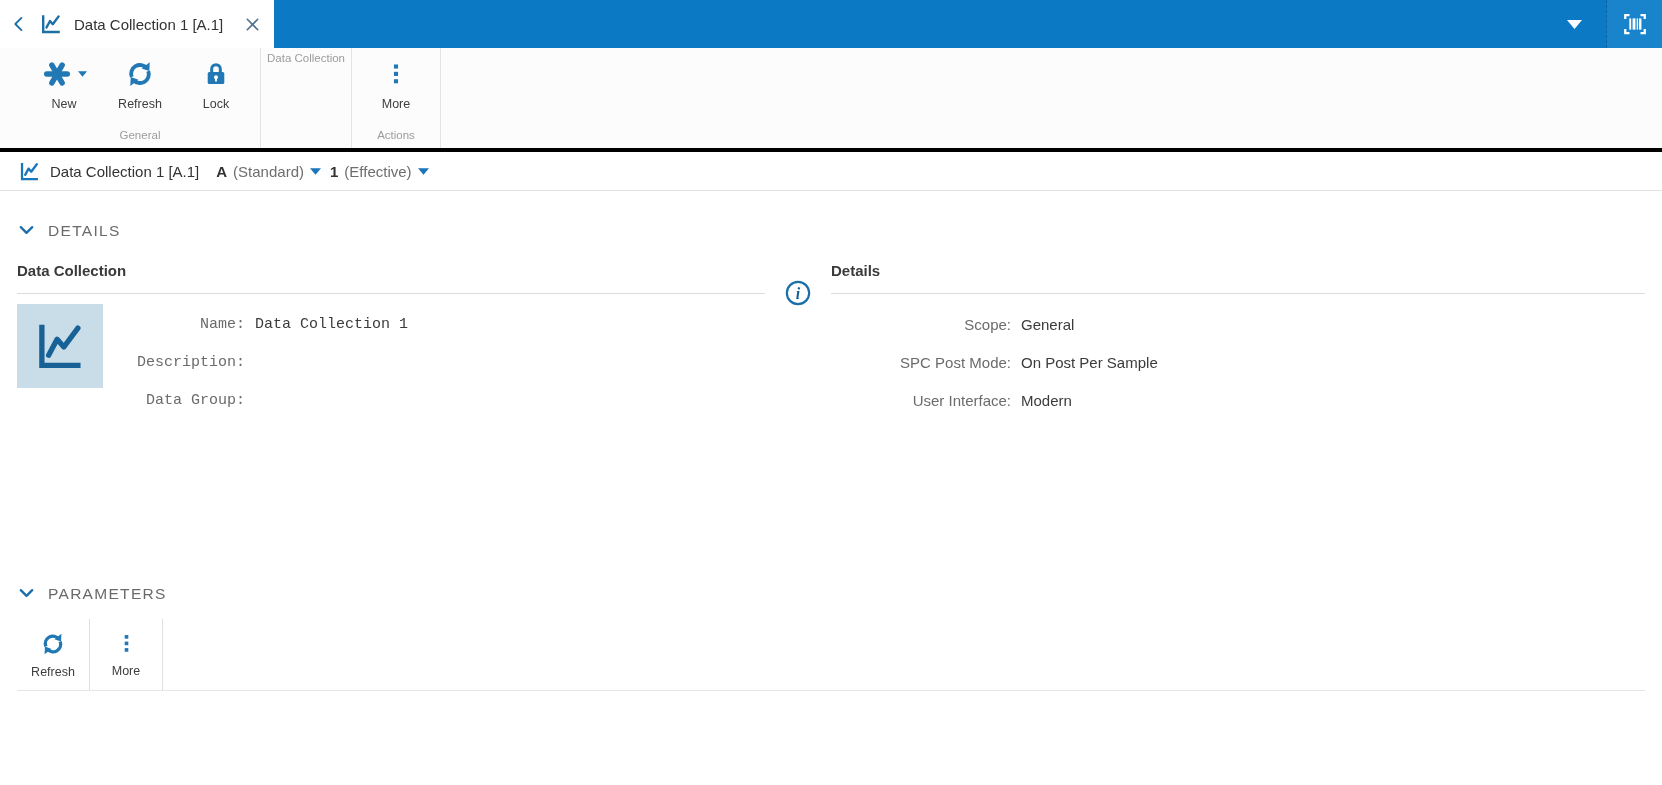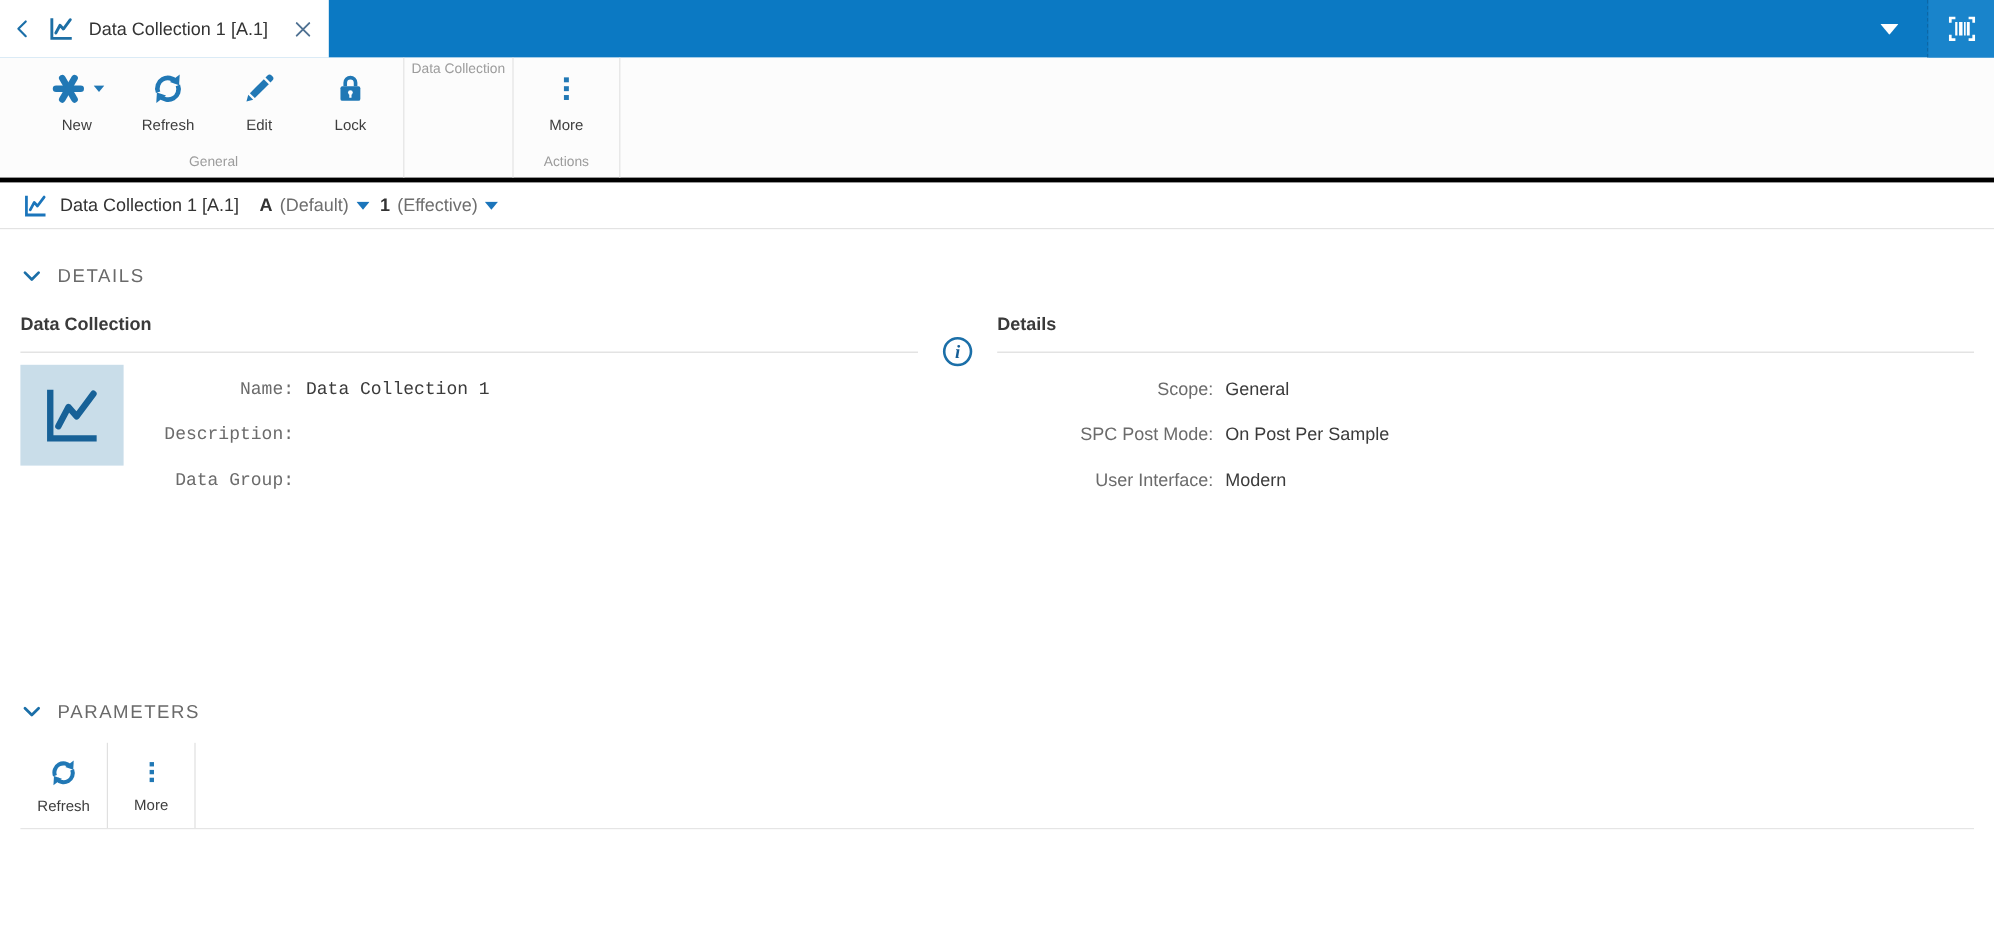--- a/index.html
+++ b/index.html
@@ -169,30 +169,20 @@
               <path d="M5.4 14.3 A7 7 0 0 1 17.4 7.4" fill="none" stroke="#2178b5" stroke-width="3.1"></path>
               <polygon points="19.8,2.5 19.4,9.6 13.3,7.5" fill="#2178b5"></polygon>
               <path d="M18.6 9.7 A7 7 0 0 1 6.6 16.6" fill="none" stroke="#2178b5" stroke-width="3.1"></path>
               <polygon points="4.2,21.5 4.6,14.4 10.7,16.5" fill="#2178b5"></polygon>
             </svg>
         </span>
         <span class="tb-label">Refresh</span>
       </button>
       <button class="tb-btn">
         <span class="tb-icon">
-          <svg width="30" height="30" viewBox="0 0 24 24" fill="#2178b5">
-              <path d="M3.5 20.5 L4.7 16 L8 19.3 Z"></path>
-              <path d="M5.8 14.9 L15.1 5.6 L18.4 8.9 L9.1 18.2 Z"></path>
-              <path d="M16.2 4.5 L17.5 3.2 A1.95 1.95 0 0 1 20.3 3.2 L20.8 3.7 A1.95 1.95 0 0 1 20.8 6.5 L19.5 7.8 Z"></path>
-            </svg>
-        </span>
-        <span class="tb-label">Edit</span>
-      </button>
-      <button class="tb-btn">
-        <span class="tb-icon">
           <svg width="28" height="28" viewBox="0 0 24 24">
               <path d="M8.3 10.2 V7.7 A3.7 3.7 0 0 1 15.7 7.7 V10.2" fill="none" stroke="#2178b5" stroke-width="2.6"></path>
               <rect x="4.9" y="10.2" width="14.2" height="10.4" rx="1.4" fill="#2178b5"></rect>
               <circle cx="12" cy="14.7" r="1.7" fill="#fff"></circle>
               <rect x="11.2" y="15.5" width="1.6" height="2.9" fill="#fff"></rect>
             </svg>
         </span>
         <span class="tb-label">Lock</span>
       </button>
     </div>
@@ -226,21 +216,21 @@
     <svg width="23" height="23" viewBox="0 0 24 24">
         <g fill="none" stroke="#1b75bb" stroke-width="2.4">
           <path d="M4.2 3.2 V20 H20.8"></path>
           <path d="M7.5 15.5 L11 9 L13.8 12.2 L19.6 4.4" stroke-linejoin="round" stroke-linecap="round"></path>
         </g>
       </svg>
   </span>
   <span class="bc-title">Data Collection 1 [A.1]</span>
   <span class="bc-version">
     <span class="bc-strong">A</span>
-    <span class="bc-qualifier">(Default)</span>
+    <span class="bc-qualifier">(Standard)</span>
     <span class="icon">
       <svg width="11" height="7" viewBox="0 0 10 6">
           <polygon points="0,0 10,0 5,6" fill="#1b75bb"></polygon>
         </svg>
     </span>
   </span>
   <span class="bc-version">
     <span class="bc-strong">1</span>
     <span class="bc-qualifier">(Effective)</span>
     <span class="icon">

